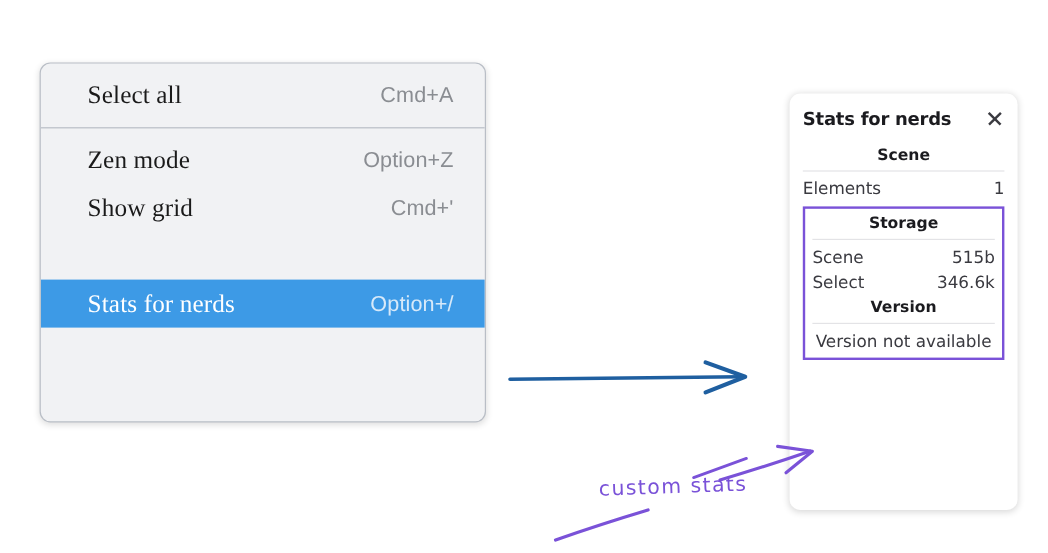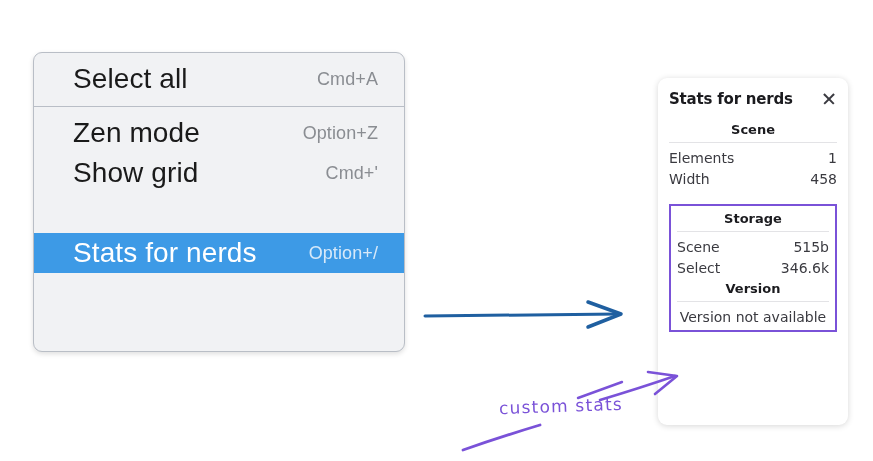--- a/index.html
+++ b/index.html
@@ -39,23 +39,24 @@
   }
   .menu-item {
     height: 40px;
     display: flex;
     align-items: center;
     justify-content: space-between;
     padding: 0 26px 0 39px;
     box-sizing: border-box;
   }
   .menu-item .label {
-    font-size: 28px;
+    font-size: 21px;
     color: #1a1a1a;
     letter-spacing: 0.1px;
+    font-family: Liberation Serif, serif;
   }
   .menu-item .shortcut {
     font-size: 18px;
     color: #8a8d92;
     letter-spacing: 0.1px;
   }
   .menu-item.selected {
     background: #3d9ae6;
   }
   .menu-item.selected .label { color: #ffffff; }
@@ -125,21 +126,21 @@
     font-size: 14px;
     color: #3a3a40;
     padding: 2.5px 0;
   }
   .stat-row .k { }
   .stat-row .v { }
 
   .custom-box {
     border: 2px solid #7a52d8;
     padding: 2px 6px 4px 6px;
-    margin-top: 15px;
+    margin-top: 4px;
     box-sizing: border-box;
   }
   .custom-box .section-head { padding-top: 3px; }
   .version-line {
     font-size: 14px;
     color: #3a3a40;
     padding: 3px 0 1px 0;
     text-align: center;
   }
 
@@ -202,24 +203,20 @@
     <div class="close-icon"></div>
   </div>
 
   <div>
     <div class="section-head">Scene</div>
     <div class="divider"></div>
     <div class="stat-row">
       <span class="k">Elements</span>
       <span class="v">1</span>
     </div>
-    <div class="stat-row">
-      <span class="k">Width</span>
-      <span class="v">458</span>
-    </div>
   </div>
 
   <div class="custom-box">
     <div class="section-head">Storage</div>
     <div class="divider"></div>
     <div class="stat-row">
       <span class="k">Scene</span>
       <span class="v">515b</span>
     </div>
     <div class="stat-row">

